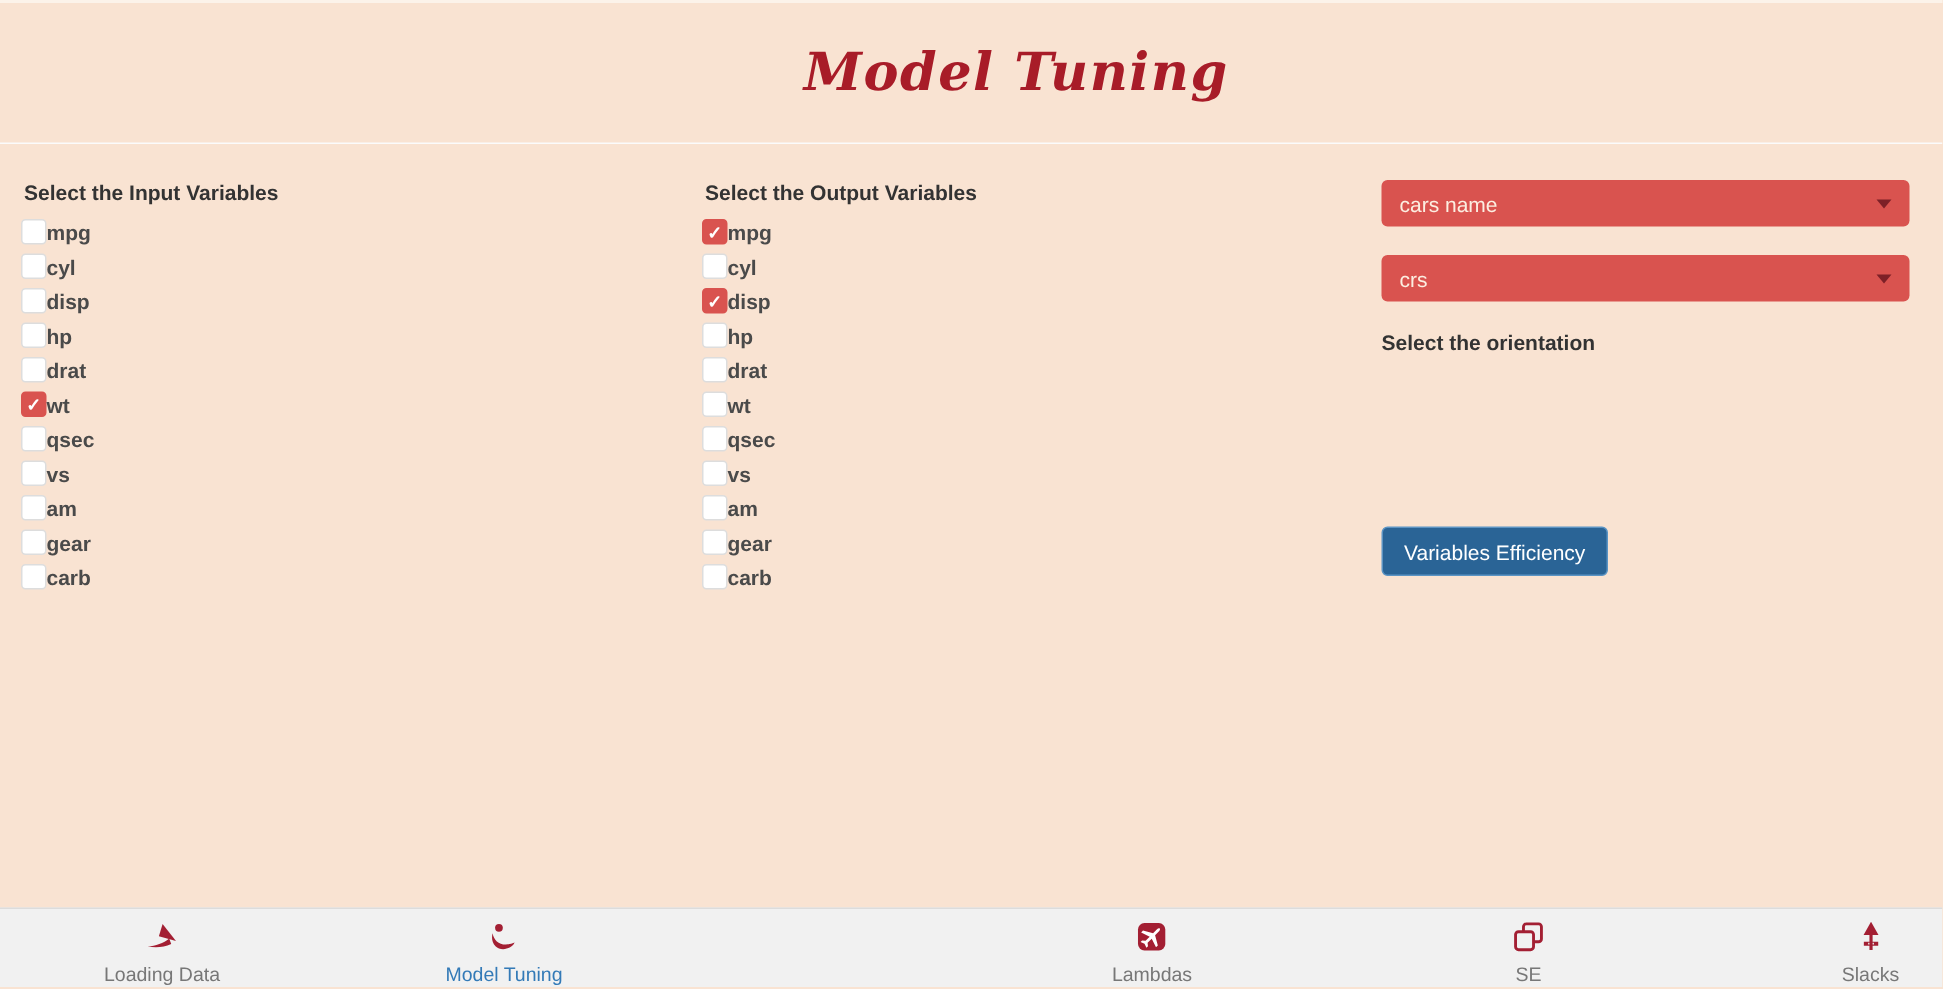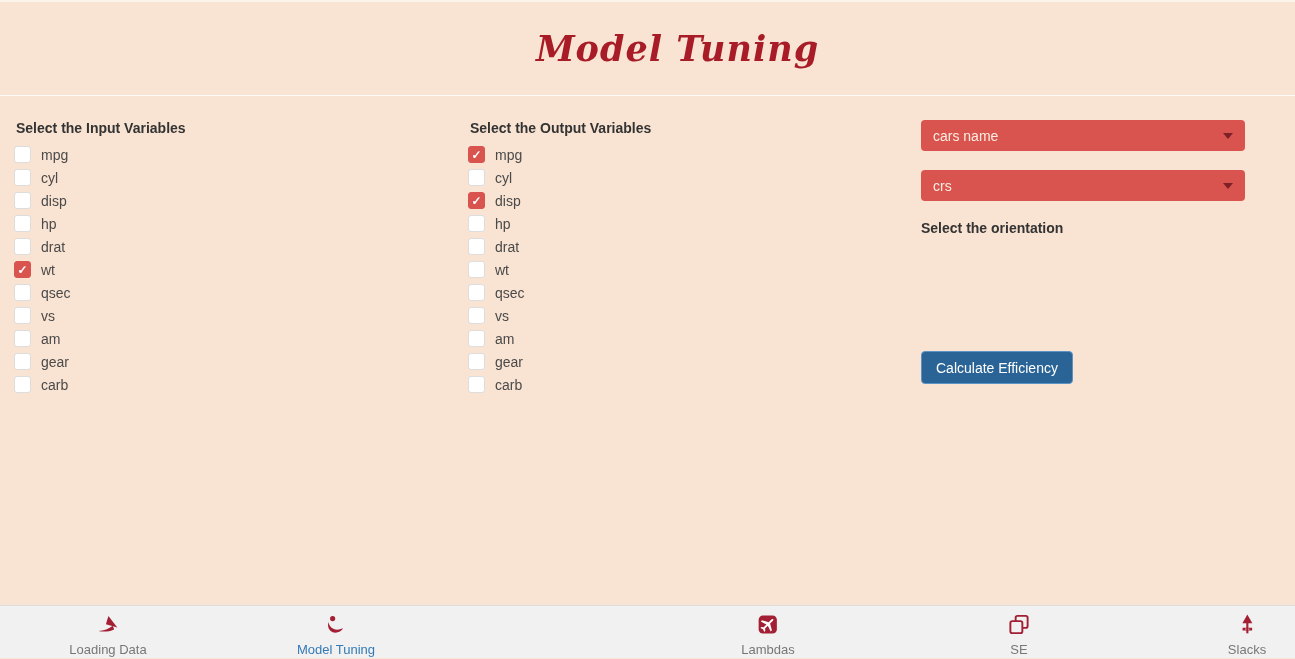--- a/index.html
+++ b/index.html
@@ -48,25 +48,25 @@
   }
   .cb-row{display:flex;align-items:center;height:23px;cursor:pointer;}
   .cb-box{
     width:17px;height:17px;margin-left:2px;flex:0 0 17px;
     background:#ffffff;border:1px solid #ddd;border-radius:3px;
     display:flex;align-items:center;justify-content:center;
   }
   .cb-row.checked .cb-box{background:var(--panel-red);border-color:var(--panel-red);}
   .tick{display:none;color:#fff;font-size:12px;font-weight:bold;line-height:1;}
   .cb-row.checked .tick{display:block;}
-  .cb-label{margin-left:10px;font-size:14px;color:#4a4a4a;}
+  .cb-label{font-size:14px;color:#4a4a4a;font-weight:bold;}
   
   .select-label{font-size:14px;font-weight:bold;color:var(--text-dark);line-height:17px;margin:0 0 6px 0;}
   .dropdown{
-    width:324px;height:31px;margin-bottom:19px;
+    width:352px;height:31px;margin-bottom:19px;
     background:var(--panel-red);border-radius:4px;
     display:flex;align-items:center;justify-content:space-between;
     padding:0 12px;cursor:pointer;
   }
   .dropdown-value{color:#fceee1;font-size:14px;}
   .caret{
     width:0;height:0;
     border-left:5px solid transparent;border-right:5px solid transparent;
     border-top:6px solid #7d2027;
   }
@@ -213,21 +213,21 @@
       <span class="caret"></span>
     </div>
 
     <div class="dropdown">
       <span class="dropdown-value">crs</span>
       <span class="caret"></span>
     </div>
 
     <div class="select-label">Select the orientation</div>
 
-    <button class="btn-calc">Calculate Efficiency</button>
+    <button class="btn-calc">Variables Efficiency</button>
   </section>
 
 </main>
 
 <footer class="footer-nav" id="footer-nav">
     <a class="nav-item" style="left: 108px;">
     <span class="nav-icon">
         <svg viewBox="0 0 24 24" fill="currentColor">
           <path d="M12.6 3.2 L21.9 15 L10 11.7 Z"></path>
           <path d="M2.2 18.8 C7.8 18.5 13.2 16.6 17.2 13.3 L18.6 17.1 C13.4 19.5 7.6 19.9 2.2 18.8 Z"></path>

